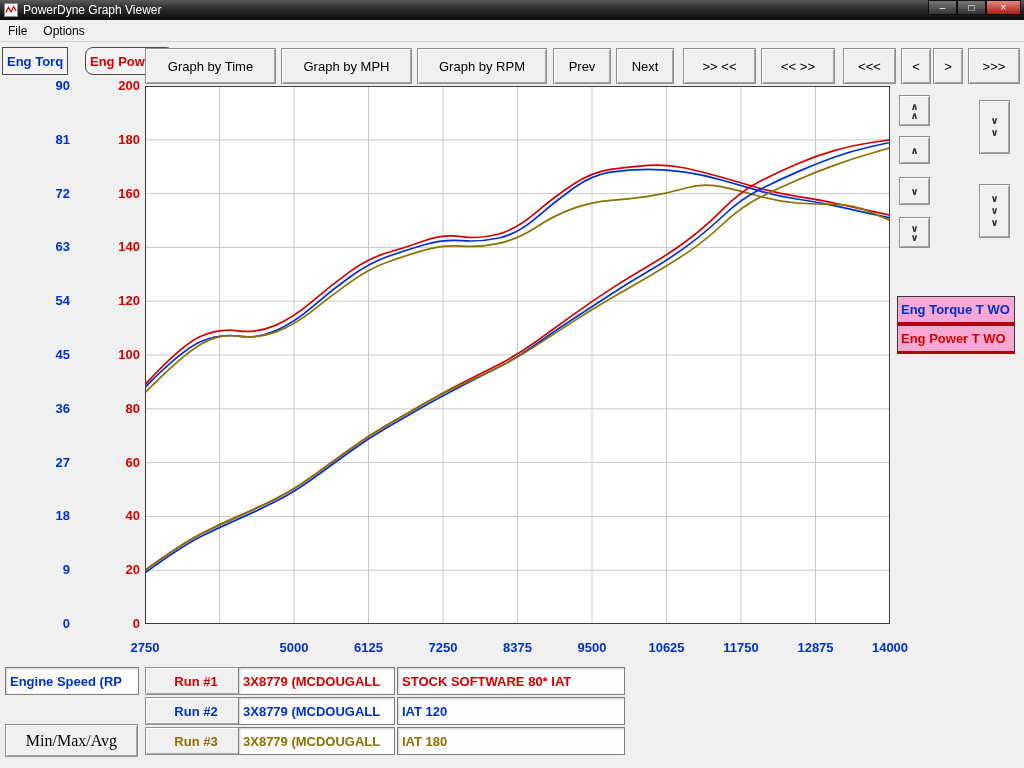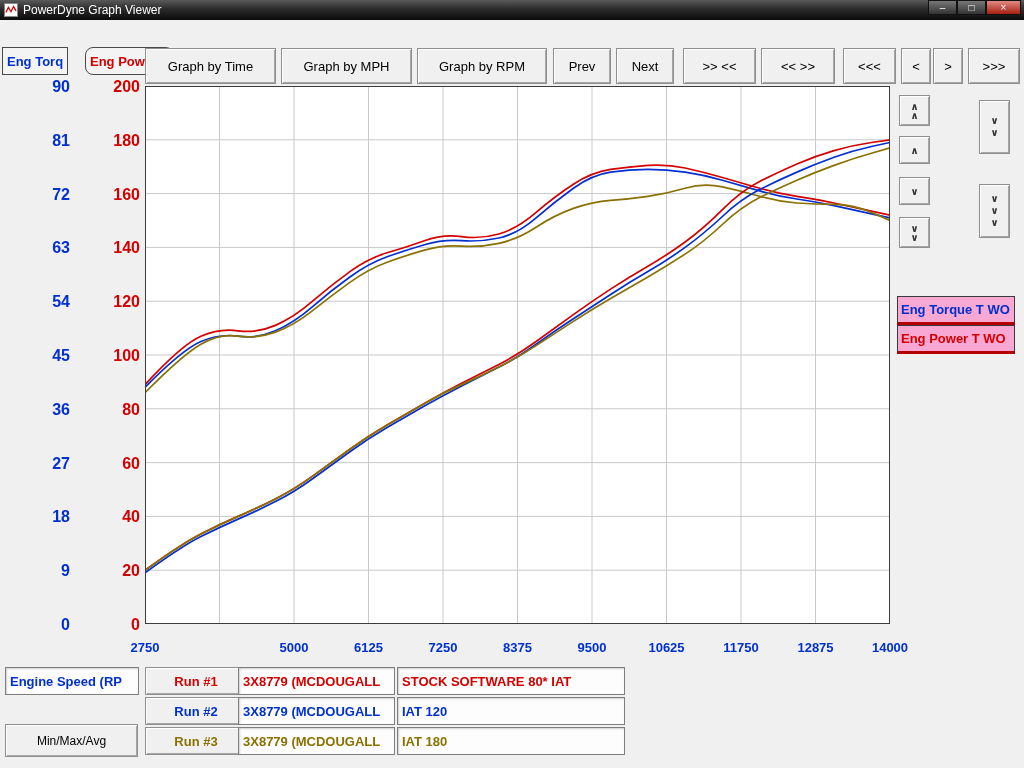--- a/index.html
+++ b/index.html
@@ -83,21 +83,21 @@
     position:absolute;left:145px;top:86px;width:745px;height:538px;
     background:#ffffff;
   }
   .plot svg{display:block;width:100%;height:100%;}
   .tickx{
     position:absolute;top:640px;width:70px;text-align:center;
     font-weight:bold;font-size:13px;color:var(--axis-blue);
   }
   .ticky{
     position:absolute;width:44px;text-align:right;
-    font-weight:bold;font-size:16px;
+    font-weight:bold;font-size:13px;
   }
   .ticky.blue{left:26px;color:var(--axis-blue);}
   .ticky.red{left:96px;color:var(--axis-red);}
 
   
   .spin{white-space:pre-line;line-height:9px;font-size:10px;font-weight:bold;color:#333;text-align:center;}
   #sp1{left:899px;top:95px;width:31px;height:31px;}
   #sp2{left:899px;top:136px;width:31px;height:28px;}
   #sp3{left:899px;top:177px;width:31px;height:28px;}
   #sp4{left:899px;top:217px;width:31px;height:31px;}
@@ -109,40 +109,44 @@
     background:#f9a8d4;border:1px solid #3a3a3a;border-bottom:3px solid #b40000;
     display:flex;align-items:center;padding:0 3px;
     font-weight:bold;white-space:nowrap;overflow:hidden;
   }
 
   
   #xlabel-box{left:5px;top:667px;width:134px;height:28px;color:var(--axis-blue);}
   .run-btn{left:145px;width:102px;height:28px;font-weight:bold;}
   .run-name{left:238px;width:157px;height:28px;text-align:center;}
   .run-desc{left:397px;width:228px;height:28px;}
-  #btn-minmax{left:5px;top:724px;width:133px;height:33px;font-size:12px;}
+  #btn-minmax{left:5px;top:724px;width:133px;height:33px;font-size:16px;font-family:Liberation Serif, serif;}
 </style>
 </head>
 <body>
 
 <div class="page" id="page">
 
   <div class="titlebar">
     <svg class="app-icon" viewBox="0 0 14 14">
       <rect x="0" y="0" width="14" height="14" fill="#fff"></rect>
       <polyline points="1,10 4,4 7,9 10,3 13,8" fill="none" stroke="#d40000" stroke-width="1.5"></polyline>
     </svg>
     <span>PowerDyne Graph Viewer</span>
     <div class="win-controls">
       <div class="win-btn">–</div>
       <div class="win-btn">□</div>
       <div class="win-btn close">×</div>
     </div>
   </div>
 
+  <div class="menubar" id="menubar">
+      <span class="menu-item">File</span>
+      <span class="menu-item">Options</span>
+    </div>
 
   <div class="tab" id="tab-torq">Eng Torq</div>
   <div class="tab" id="tab-powe">Eng Powe</div>
 
   <div class="btn tbtn" id="btn-time">Graph by Time</div>
   <div class="btn tbtn" id="btn-mph">Graph by MPH</div>
   <div class="btn tbtn" id="btn-rpm">Graph by RPM</div>
   <div class="btn tbtn" id="btn-prev">Prev</div>
   <div class="btn tbtn" id="btn-next">Next</div>
   <div class="btn tbtn" id="btn-zoomin">&gt;&gt; &lt;&lt;</div>

